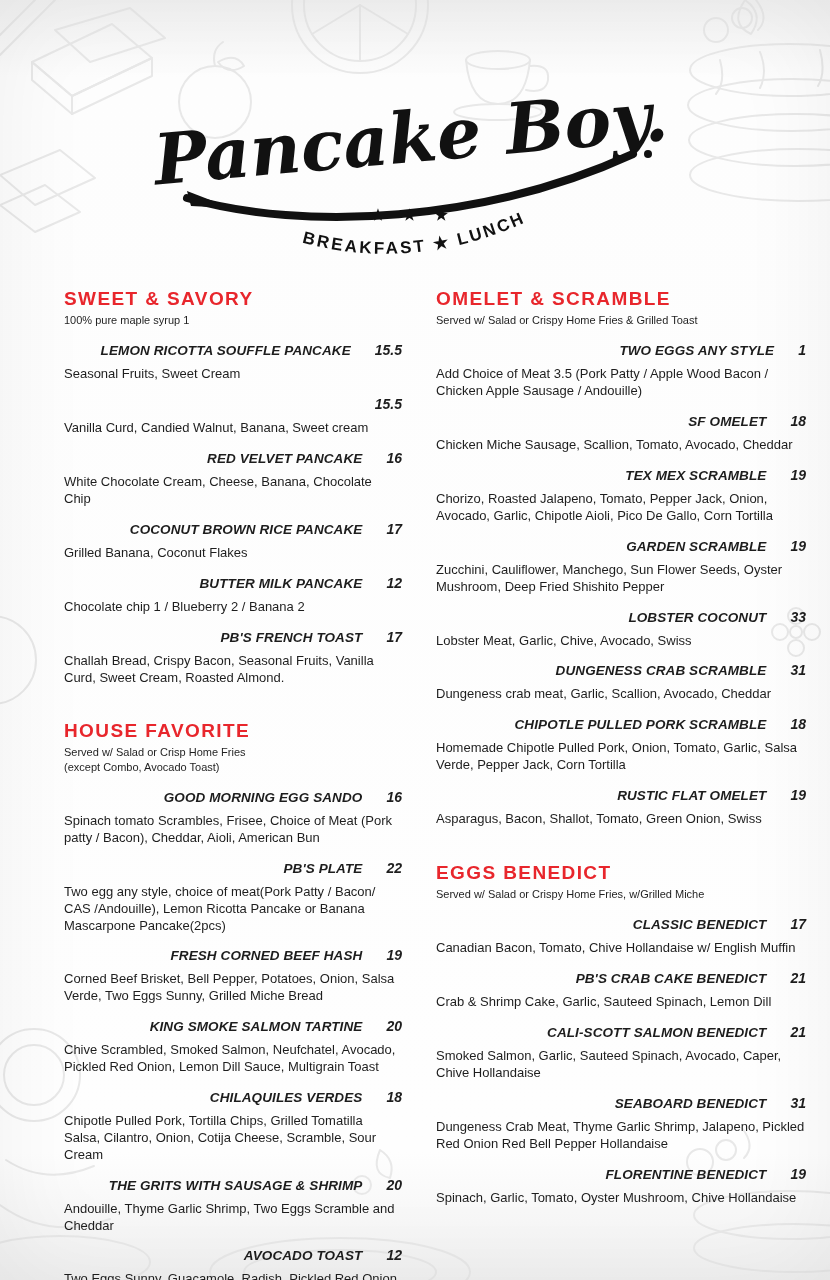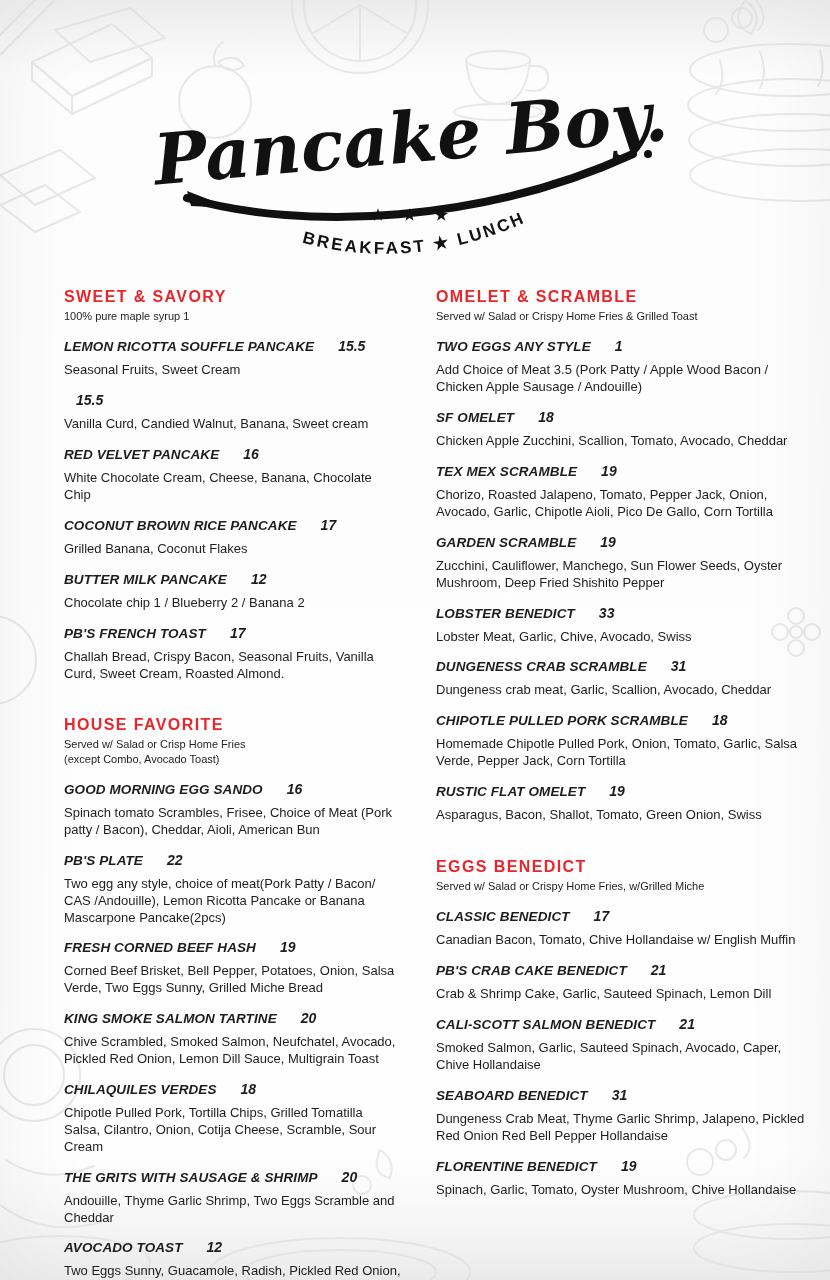--- a/index.html
+++ b/index.html
@@ -14,25 +14,25 @@
   .logo-main{font-family:"DejaVu Serif",serif;font-style:italic;font-weight:bold;font-size:70px;fill:#111;}
   .logo-stars{font-size:15px;letter-spacing:7px;fill:#111;font-weight:bold;}
   .logo-tag{font-size:17px;font-weight:bold;letter-spacing:2.5px;fill:#111;font-family:"Liberation Sans",sans-serif;}
   .menu{position:absolute;top:288px;left:64px;width:742px;display:flex;gap:34px;}
   .col{min-width:0;}
   .col-left{width:338px;flex:none;}
   .col-right{flex:1;}
   .menu-section + .menu-section{margin-top:34px;}
   .section-title{
     margin:0;color:var(--accent,#e8262c);
-    font-size:16px;font-weight:800;letter-spacing:1.4px;
+    font-size:19px;font-weight:800;letter-spacing:1.4px;
   }
   .section-subtitle{margin:3px 0 15px;font-size:11px;line-height:1.3;white-space:pre-line;color:#1f1f1f;}
   .menu-item{margin-bottom:13px;}
-  .item-row{display:flex;align-items:baseline;justify-content:flex-start;gap:12px;}
+  .item-row{display:flex;align-items:baseline;justify-content:flex-end;gap:12px;}
   .item-name{font-style:italic;font-weight:700;font-size:13.5px;letter-spacing:.1px;}
   .item-price{font-style:italic;font-weight:700;font-size:14px;white-space:nowrap;margin-left:12px;}
   .item-desc{margin:8px 0 0;font-size:13px;line-height:1.3;color:#1e1e1e;}
 </style>
 </head>
 <body>
 
 <div class="page">
 
   <svg class="bg" viewBox="0 0 830 1280" aria-hidden="true">
@@ -247,39 +247,39 @@
       <span class="item-name">TWO EGGS ANY STYLE</span>
       <span class="item-price">1</span>
     </div>
     <p class="item-desc">Add Choice of Meat 3.5 (Pork Patty / Apple Wood Bacon / Chicken Apple Sausage / Andouille)</p>
   </div>
             <div class="menu-item">
     <div class="item-row">
       <span class="item-name">SF OMELET</span>
       <span class="item-price">18</span>
     </div>
-    <p class="item-desc">Chicken Apple Zucchini, Scallion, Tomato, Avocado, Cheddar</p>
+    <p class="item-desc">Chicken Miche Sausage, Scallion, Tomato, Avocado, Cheddar</p>
   </div>
             <div class="menu-item">
     <div class="item-row">
       <span class="item-name">TEX MEX SCRAMBLE</span>
       <span class="item-price">19</span>
     </div>
     <p class="item-desc">Chorizo, Roasted Jalapeno, Tomato, Pepper Jack, Onion, Avocado, Garlic, Chipotle Aioli, Pico De Gallo, Corn Tortilla</p>
   </div>
             <div class="menu-item">
     <div class="item-row">
       <span class="item-name">GARDEN SCRAMBLE</span>
       <span class="item-price">19</span>
     </div>
     <p class="item-desc">Zucchini, Cauliflower, Manchego, Sun Flower Seeds, Oyster Mushroom, Deep Fried Shishito Pepper</p>
   </div>
             <div class="menu-item">
     <div class="item-row">
-      <span class="item-name">LOBSTER BENEDICT</span>
+      <span class="item-name">LOBSTER COCONUT</span>
       <span class="item-price">33</span>
     </div>
     <p class="item-desc">Lobster Meat, Garlic, Chive, Avocado, Swiss</p>
   </div>
             <div class="menu-item">
     <div class="item-row">
       <span class="item-name">DUNGENESS CRAB SCRAMBLE</span>
       <span class="item-price">31</span>
     </div>
     <p class="item-desc">Dungeness crab meat, Garlic, Scallion, Avocado, Cheddar</p>

